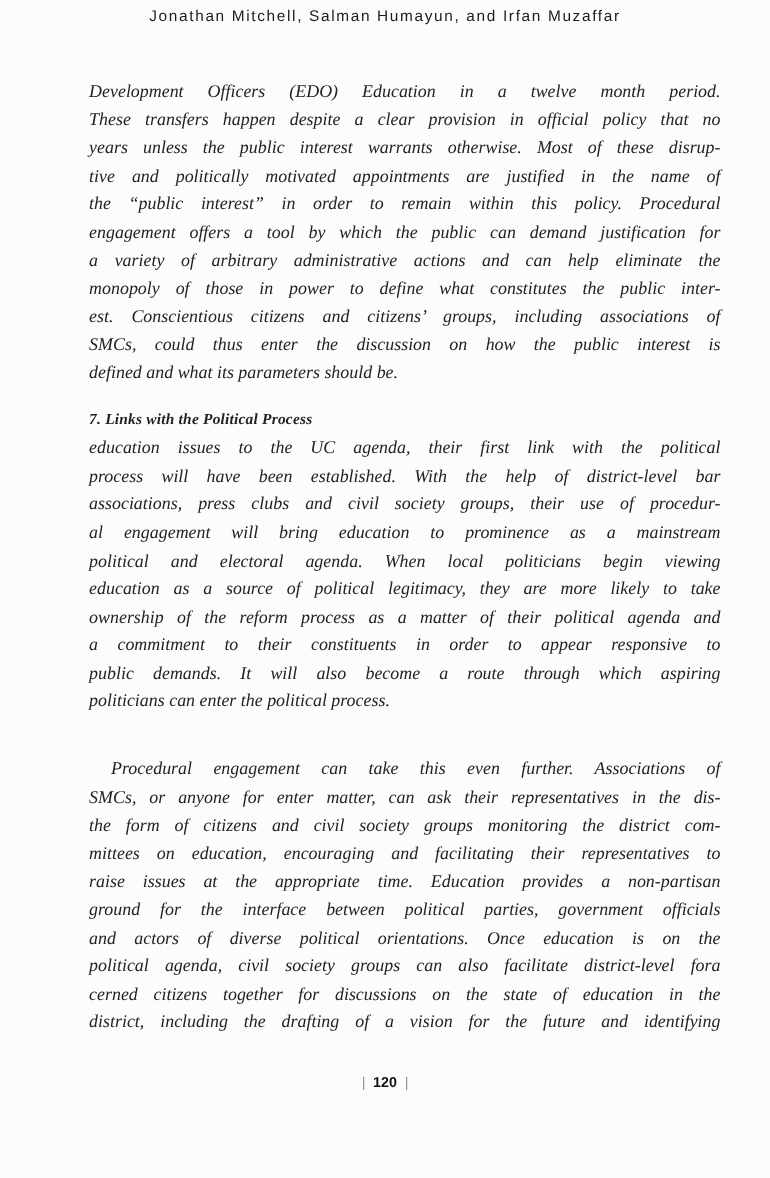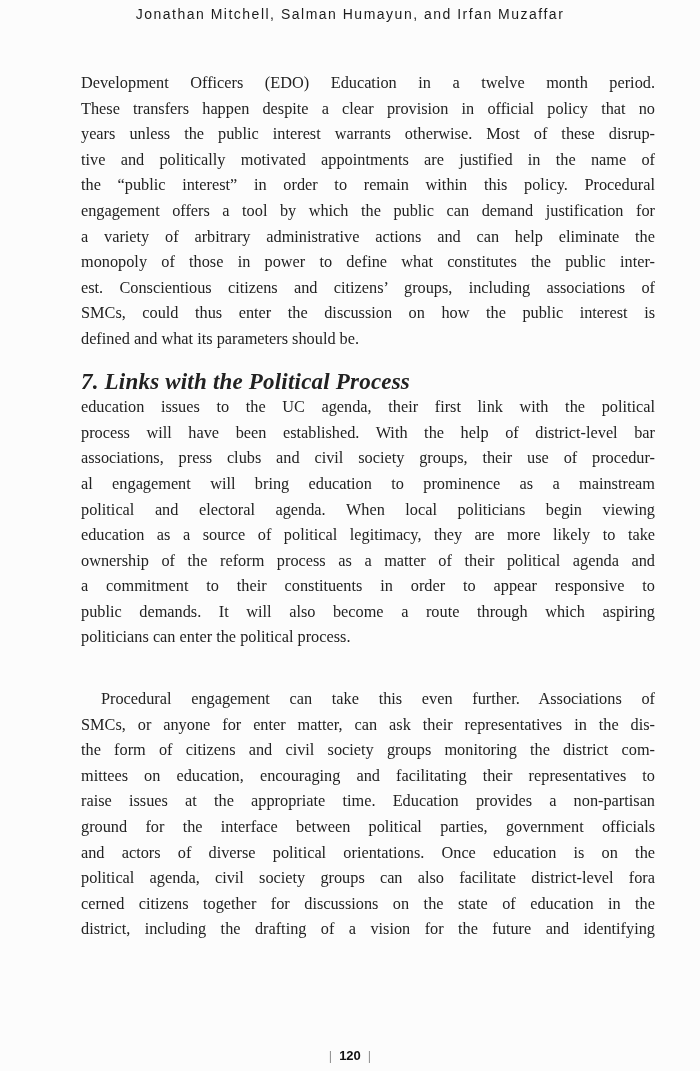--- a/index.html
+++ b/index.html
@@ -39,38 +39,39 @@
     top: 70px;
     left: 81px;
     width: 574px;
     font-size: 16.3px;
     line-height: 25.6px;
   }
   .paragraph .line {
     text-align: justify;
     text-align-last: justify;
     white-space: normal;
+    font-style: italic;
   }
   .paragraph .line.no-stretch {
     text-align-last: left;
   }
   .paragraph .line.indent {
     text-indent: 20px;
     margin-top: 36px;
   }
   .heading {
     font-weight: bold;
     font-style: italic;
-    font-size: 23px;
+    font-size: 14px;
     margin-top: 17px;
     letter-spacing: 0.2px;
   }
   .page-footer {
     position: absolute;
-    top: 1048px;
+    top: 976px;
     left: 0;
     right: 0;
     text-align: center;
     font-family: "Liberation Sans", sans-serif;
     font-size: 13px;
   }
   .page-footer .bar {
     color: var(--footer-bar-color);
     font-weight: normal;
   }

